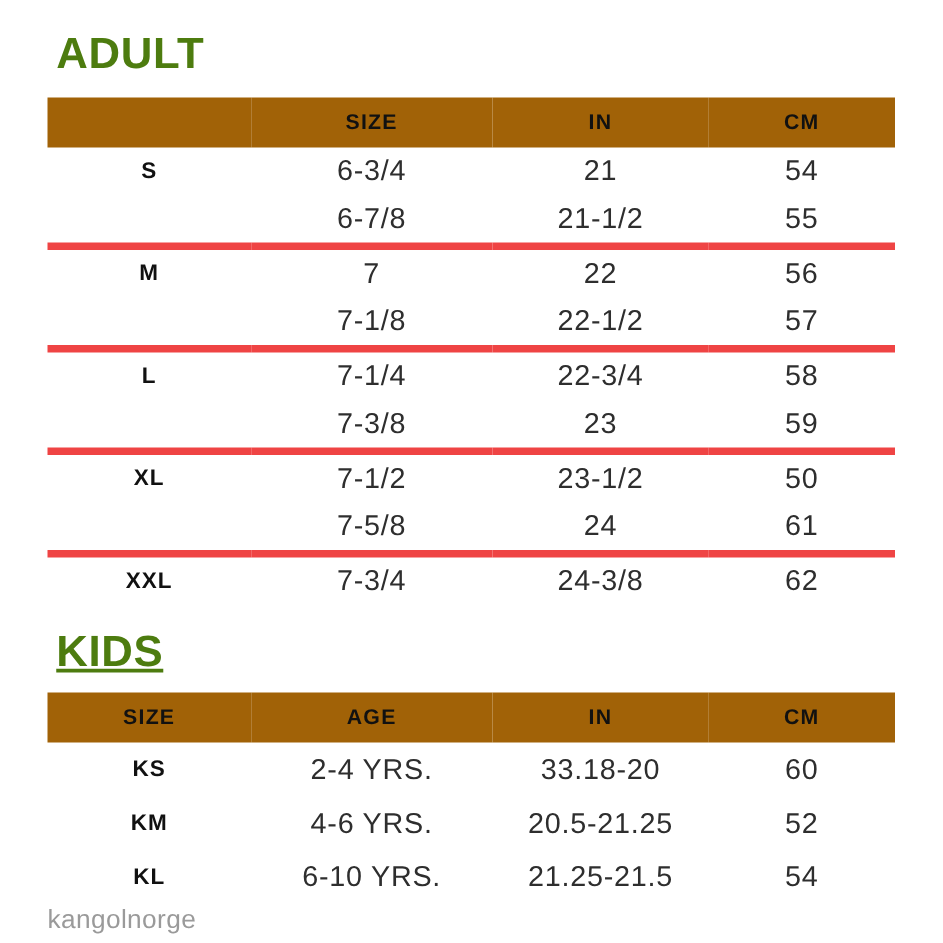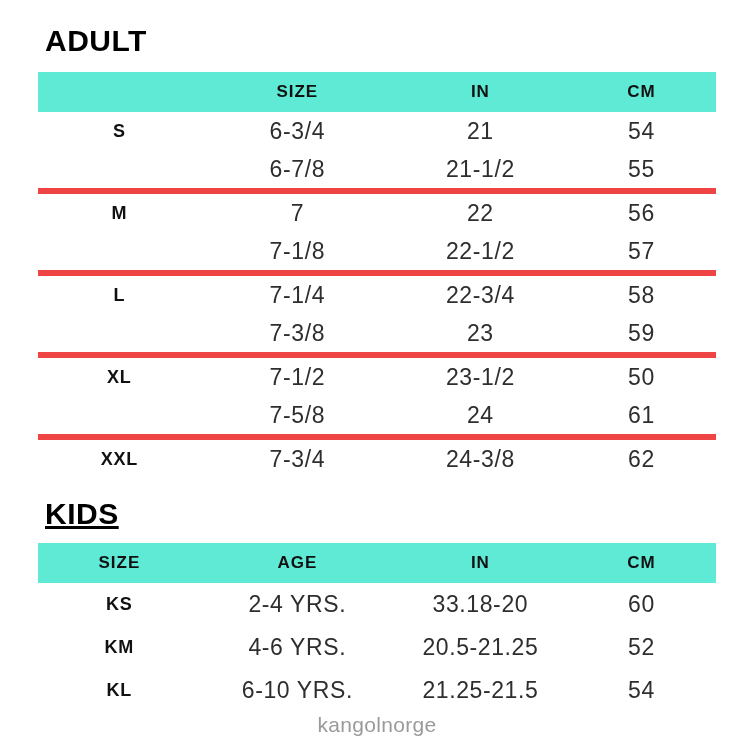--- a/index.html
+++ b/index.html
@@ -10,43 +10,43 @@
   }
   .page {
     width: 754px;
     height: 754px;
     box-sizing: border-box;
     padding: 24px 38px 0 38px;
     background: #ffffff;
     overflow: hidden;
   }
   .section-title {
-    font-size: 30px;
+    font-size: 35px;
     font-weight: bold;
-    color: #000000;
+    color: #4d7c0f;
     letter-spacing: 0.5px;
     margin: 0 0 15px 7px;
     line-height: 1.1;
   }
   .kids-title {
     margin-top: 19px;
     margin-bottom: 13px;
     text-decoration: underline;
   }
   table {
     width: 100%;
     border-collapse: collapse;
     table-layout: fixed;
   }
   col.c1 { width: 24%; }
   col.c2 { width: 28.5%; }
   col.c3 { width: 25.5%; }
   col.c4 { width: 22%; }
   thead th {
-    background: #5eead4;
+    background: #a16207;
     height: 40px;
     font-size: 17px;
     font-weight: bold;
     color: #111111;
     letter-spacing: 1px;
     text-align: center;
     vertical-align: middle;
     padding: 0;
   }
   td {
@@ -63,21 +63,20 @@
   td.row-label {
     font-weight: bold;
     font-size: 18px;
     color: #111111;
     letter-spacing: 0.8px;
   }
   tr.group-end td {
     border-bottom: 6px solid #ef4444;
   }
   .footer {
-    text-align: center;
     font-size: 21px;
     color: #9a9a9a;
     letter-spacing: 0.3px;
     margin-top: 1px;
   }
 </style>
 </head>
 <body>
 
 <div class="page">

